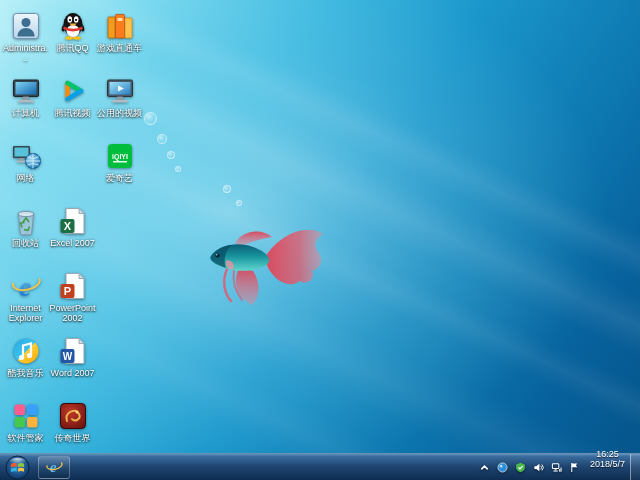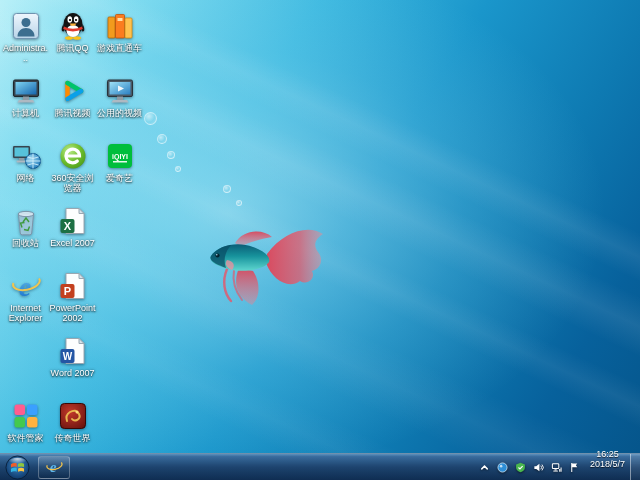--- a/index.html
+++ b/index.html
@@ -199,36 +199,20 @@
         <rect x="4.5" y="7.5" width="14" height="9" fill="#57c2d9"></rect>
         <rect x="9" y="18" width="5" height="2.5" fill="#8d9ba5"></rect>
         <rect x="6.5" y="20.5" width="10" height="2" rx="1" fill="#aeb9c2"></rect>
         <circle cx="23" cy="21" r="7.5" fill="url(#glb)" stroke="#0e5a94"></circle>
         <path d="M15.5 21 h15 M23 13.5 v15 M17.5 17 q5.5 3 11 0 M17.5 25 q5.5 -3 11 0" stroke="#cfeefb" stroke-width="0.9" fill="none"></path>
           </svg>
         </span>
       <span class="lbl">网络</span>
     </div>
 
-    <div class="dicon" style="grid-row:3;grid-column:2">
-      <span class="art">
-          <svg viewBox="0 0 32 32">
-        <defs>
-              <radialGradient id="g360" cx="0.35" cy="0.3" r="0.9">
-                <stop offset="0" stop-color="#b8e986"></stop>
-                <stop offset="0.5" stop-color="#6fbf2e"></stop>
-                <stop offset="1" stop-color="#3f8f14"></stop>
-              </radialGradient>
-            </defs>
-        <circle cx="16" cy="16" r="12.5" fill="url(#g360)"></circle>
-        <path d="M9.5 16 h13 a6.8 6.8 0 1 0 -2.2 5" stroke="#fff" stroke-width="3.2" fill="none" stroke-linecap="round"></path>
-          </svg>
-        </span>
-      <span class="lbl">360安全浏览器</span>
-    </div>
 
     <div class="dicon" style="grid-row:4;grid-column:1">
       <span class="art">
           <svg viewBox="0 0 32 32">
         <path d="M8.5 9 h15 l-1.8 19 a2 2 0 0 1 -2 1.8 h-7.4 a2 2 0 0 1 -2 -1.8 z" fill="rgba(205,228,245,0.55)" stroke="#7d94a9"></path>
         <ellipse cx="16" cy="9" rx="7.8" ry="2.6" fill="rgba(230,243,252,0.8)" stroke="#7d94a9"></ellipse>
         <path d="M13 17 l3 -4 l3 4 M19.5 21.5 l-1.5 4 l-4 -1 M12 22.5 l-1.5 -4.5 l4 -0.5" stroke="#3e9b3e" stroke-width="1.4" fill="none"></path>
           </svg>
         </span>
       <span class="lbl">回收站</span>
@@ -278,20 +262,39 @@
           <svg viewBox="0 0 32 32">
         <path d="M9 3.5 h13 l5 5 v20 h-18 z" fill="#fdfefe" stroke="#9aa8b2"></path>
         <path d="M22 3.5 l5 5 h-5 z" fill="#d7e2ea" stroke="#9aa8b2"></path>
         <rect x="3.5" y="14" width="14" height="14" rx="2" fill="#c3401e"></rect>
         <text x="10.5" y="25" font-size="11" font-weight="bold" fill="#fff" text-anchor="middle" font-family="Liberation Sans, sans-serif">P</text>
           </svg>
         </span>
       <span class="lbl">PowerPoint 2002</span>
     </div>
 
+    <div class="dicon" style="grid-row:6;grid-column:1">
+      <span class="art">
+          <svg viewBox="0 0 32 32">
+        <defs>
+              <linearGradient id="kw" x1="0" y1="0" x2="1" y2="1">
+                <stop offset="0" stop-color="#28a8e0"></stop>
+                <stop offset="0.5" stop-color="#3bc3f0"></stop>
+                <stop offset="0.5" stop-color="#ffcd38"></stop>
+                <stop offset="1" stop-color="#ffaa00"></stop>
+              </linearGradient>
+            </defs>
+        <circle cx="16" cy="16" r="12.5" fill="url(#kw)"></circle>
+        <path d="M13 22.5 V10.5 l8 -2 v12" stroke="#fff" stroke-width="2.2" fill="none"></path>
+        <circle cx="11.5" cy="22.5" r="2.6" fill="#fff"></circle>
+            <circle cx="19.5" cy="20.5" r="2.6" fill="#fff"></circle>
+          </svg>
+        </span>
+      <span class="lbl">酷我音乐</span>
+    </div>
 
     <div class="dicon" style="grid-row:6;grid-column:2">
       <span class="art">
           <svg viewBox="0 0 32 32">
         <path d="M9 3.5 h13 l5 5 v20 h-18 z" fill="#fdfefe" stroke="#9aa8b2"></path>
         <path d="M22 3.5 l5 5 h-5 z" fill="#d7e2ea" stroke="#9aa8b2"></path>
         <rect x="3.5" y="14" width="14" height="14" rx="2" fill="#2456a4"></rect>
         <text x="10.5" y="25" font-size="10" font-weight="bold" fill="#fff" text-anchor="middle" font-family="Liberation Sans, sans-serif">W</text>
           </svg>
         </span>

